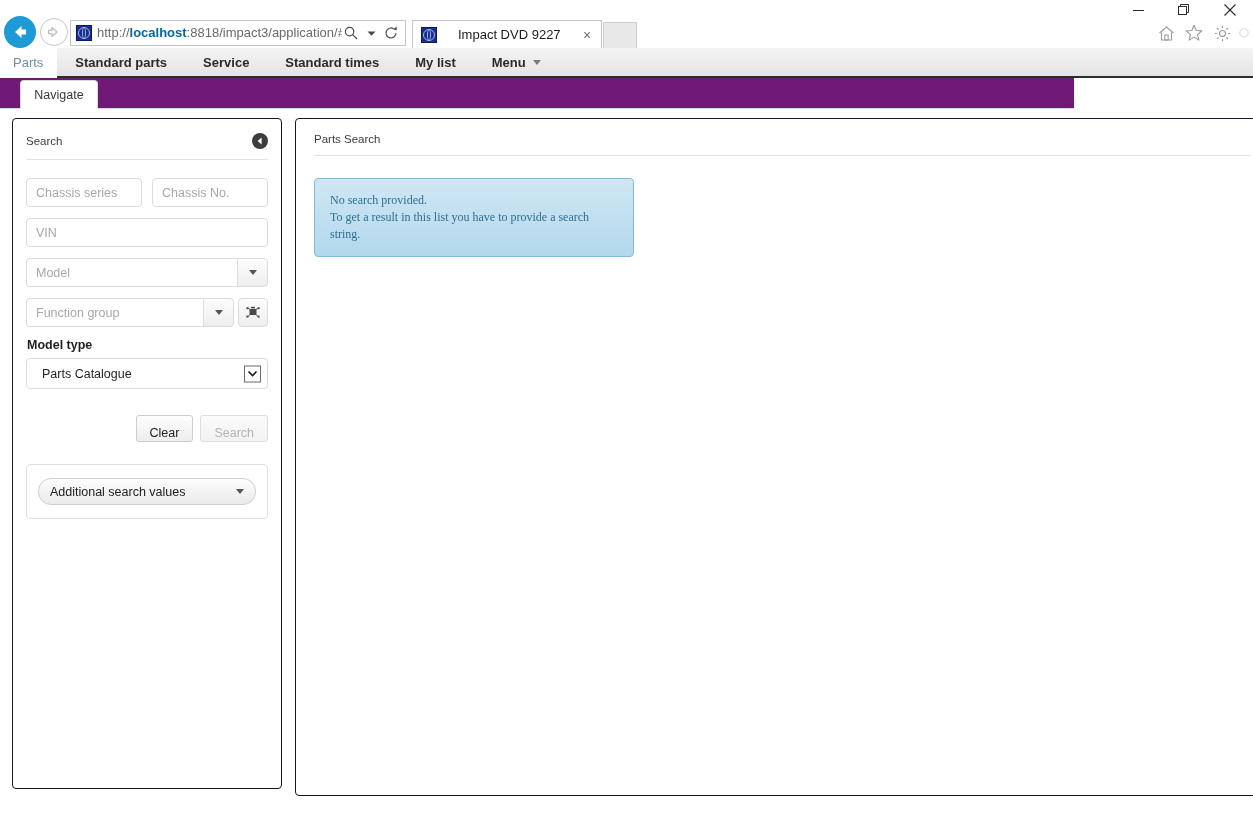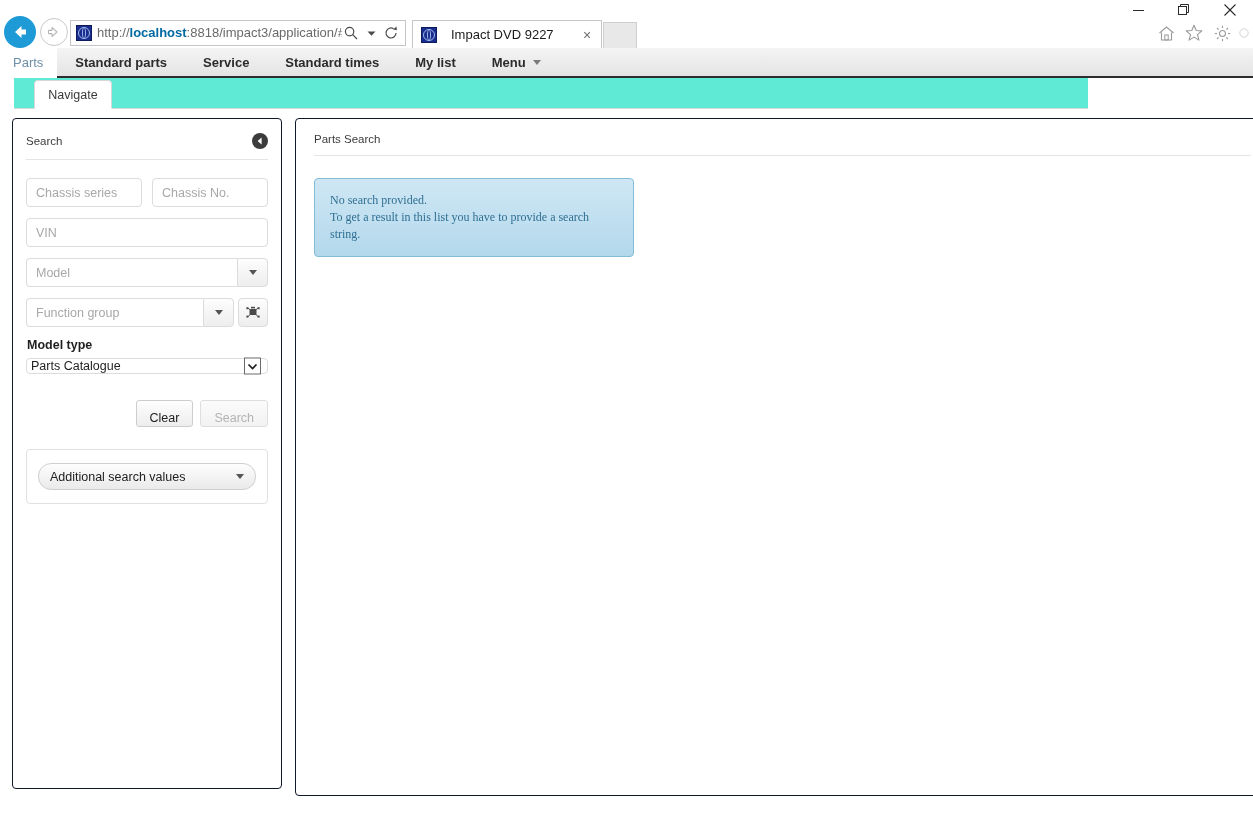--- a/index.html
+++ b/index.html
@@ -109,21 +109,21 @@
     display: flex; align-items: center;
     padding: 0 6px;
     cursor: pointer;
   }
   .browser-tab .tab-title {
     flex: 1 1 auto;
     font-size: 13px;
     color: #1a1a1a;
     white-space: nowrap;
     overflow: hidden;
-    margin-left: 9px;
+    margin-left: 16px;
   }
   .tab-close {
     font-size: 14px; color: #6d6d6d;
     width: 16px; text-align: center;
     cursor: pointer;
     line-height: 1;
   }
   .new-tab {
     width: 34px; height: 26px;
     background: #e8e8e8;
@@ -179,22 +179,21 @@
     border-left: 4px solid transparent;
     border-right: 4px solid transparent;
     border-top: 5px solid #7a7a7a;
   }
 
   
   .sub-tabbar {
     position: relative;
     width: 1074px;
     height: 31px;
-    background: #5eead4;
-    margin-left: 14px;
+    background: #701a75;
   }
   .sub-tabbar::after {
     content: "";
     position: absolute;
     left: 0; right: 0; bottom: 0;
     height: 1px;
     background: #d8d8d8;
   }
   .sub-tab {
     position: absolute;
@@ -307,26 +306,26 @@
 
   .field-label {
     font-size: 12.5px;
     font-weight: 700;
     color: #1f1f1f;
     margin: 6px 0 6px 1px;
   }
 
   .select-wrap {
     position: relative;
-    height: 16px;
+    height: 31px;
     border: 1px solid #dcdcdc;
     border-radius: 4px;
     background: #ffffff;
     display: flex; align-items: center;
-    padding: 0 4px;
+    padding: 0 15px;
     cursor: pointer;
   }
   .select-wrap .sel-text { font-size: 12.5px; color: #1f1f1f; }
   .sel-arrow {
     position: absolute;
     right: 6px; top: 50%;
     transform: translateY(-50%);
     width: 17px; height: 17px;
     border: 1px solid #6a6a6a;
     background: #ffffff;

